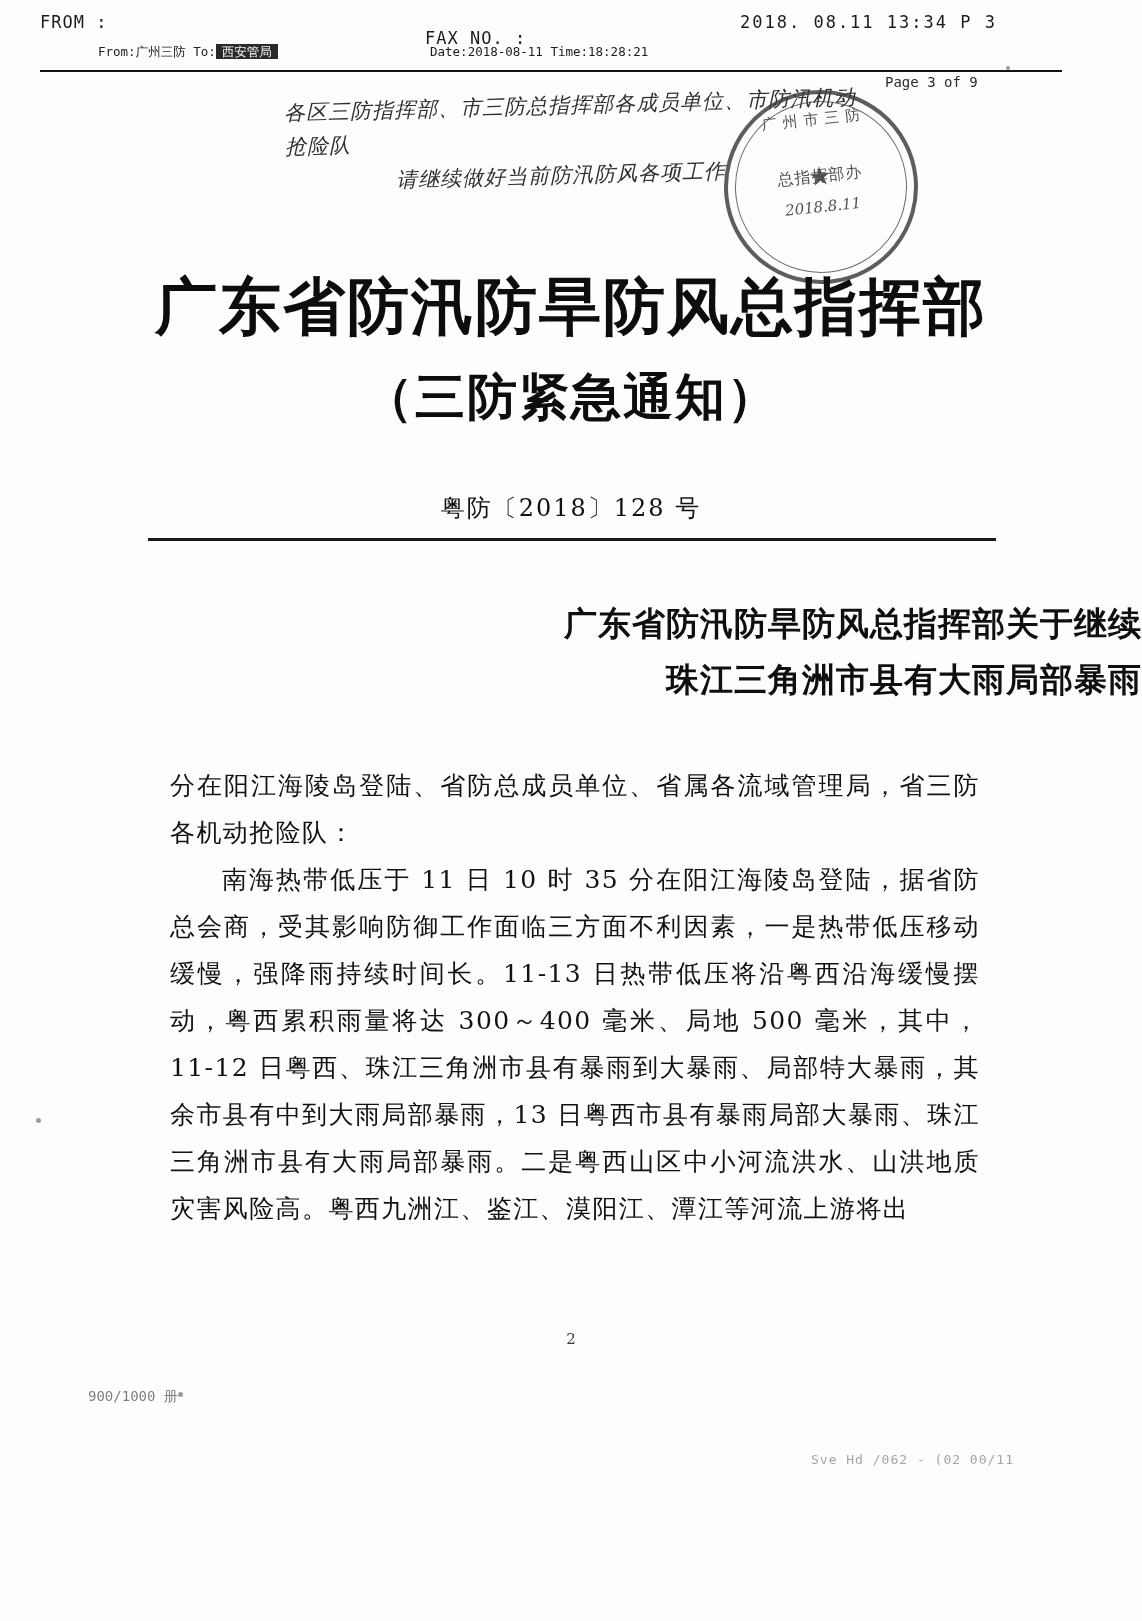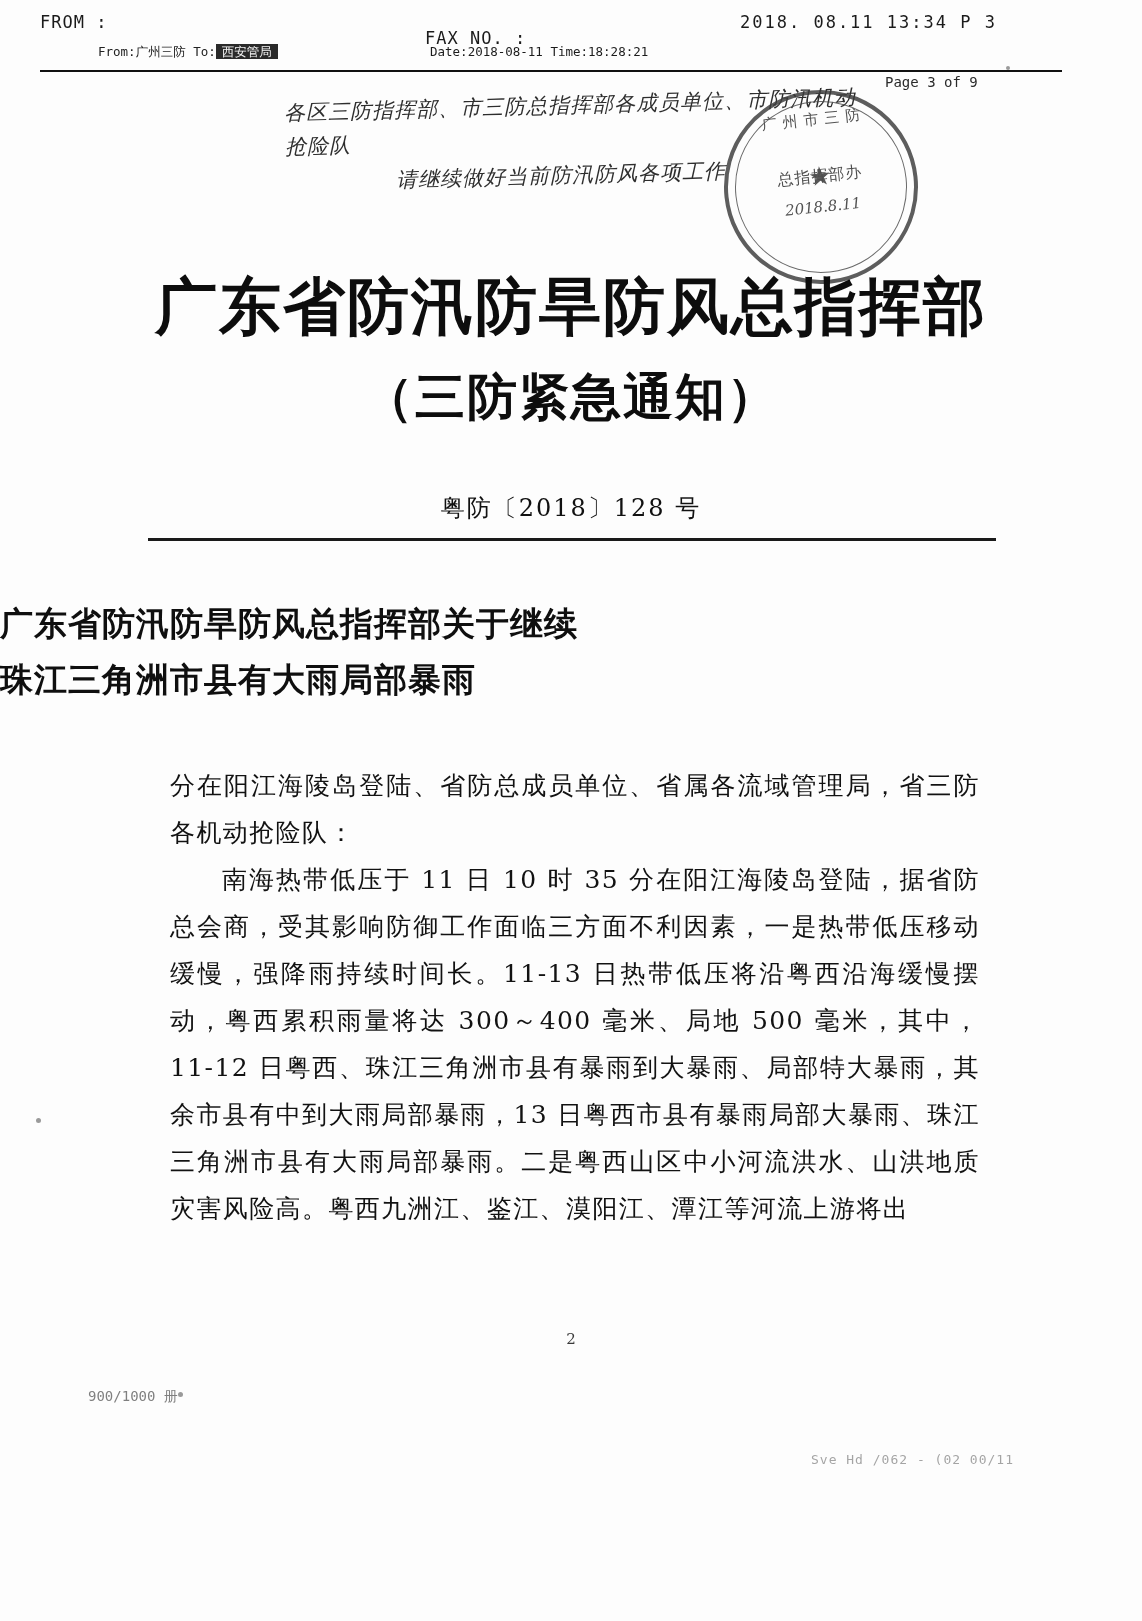--- a/index.html
+++ b/index.html
@@ -226,21 +226,21 @@
     height: 0;
     border-top: 3px solid #1a1a1a;
   }
 
   
   .doc-title {
     position: absolute;
     left: 0;
     top: 596px;
     width: 1142px;
-    text-align: left;
+    text-align: right;
     font-family: "DejaVu Serif", serif;
     font-weight: bold;
     font-size: 33px;
     line-height: 56px;
     letter-spacing: 1px;
     color: #0f0f0f;
   }
 
   
   .body-text {

